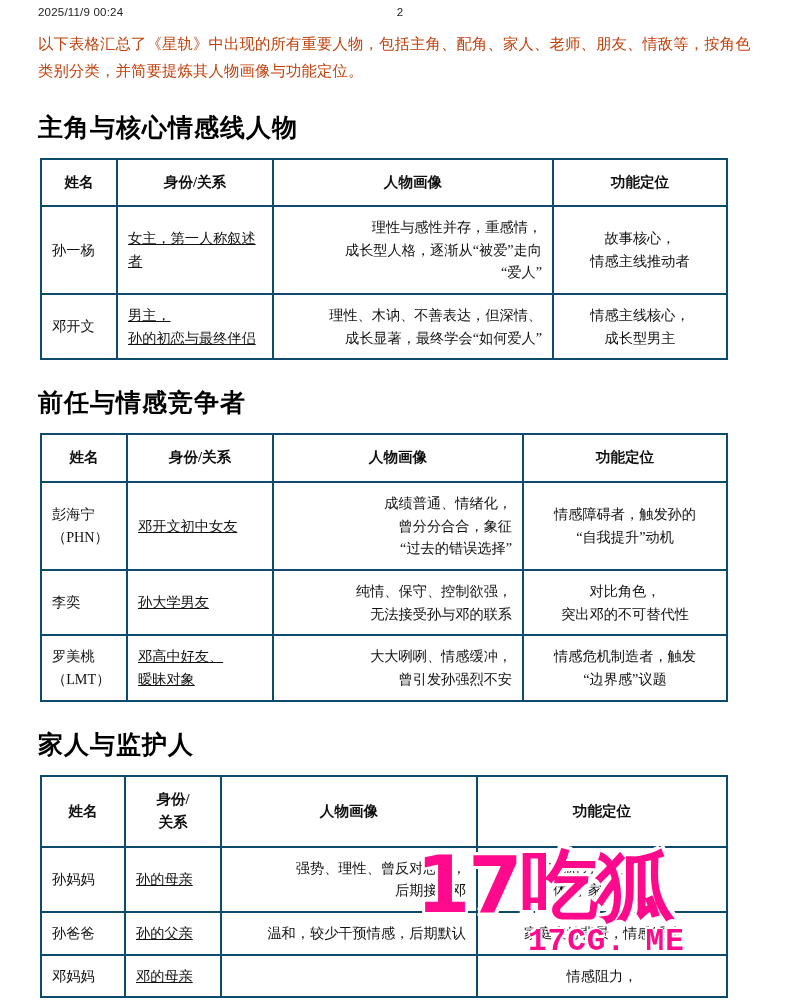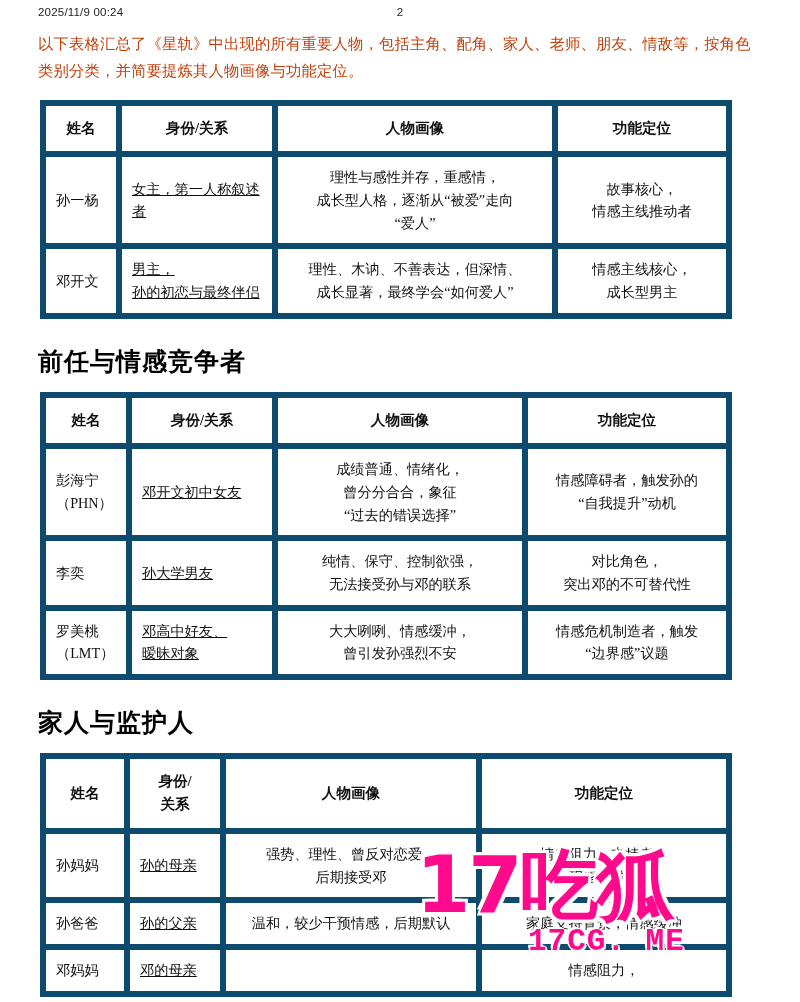--- a/index.html
+++ b/index.html
@@ -60,21 +60,21 @@
     font-family: "Liberation Serif", "DejaVu Serif", serif;
   }
   table.chars {
     border-collapse: collapse;
     width: 686px;
     margin: 0 0 0 2px;
     table-layout: fixed;
     background: #fff;
   }
   table.chars th, table.chars td {
-    border: 6px solid #0c4a6e;
+    border: 2px solid #0c4a6e;
     padding: 9px 10px;
     font-size: 14.2px;
     line-height: 1.6;
     vertical-align: middle;
     color: #111;
   }
   table.chars th {
     text-align: center;
     font-weight: bold;
     font-size: 14.6px;
@@ -83,21 +83,21 @@
   table.chars td.c-name {
     text-align: left;
     white-space: pre-line;
   }
   table.chars td.c-rel {
     text-align: left;
     white-space: pre-line;
     text-decoration: underline;
   }
   table.chars td.c-port {
-    text-align: center;
+    text-align: right;
     white-space: pre-line;
   }
   table.chars td.c-func {
     text-align: center;
     white-space: pre-line;
   }
   
   table.t1 col.w1 { width: 76px; }
   table.t1 col.w2 { width: 156px; }
   table.t1 col.w3 { width: 280px; }
@@ -156,20 +156,21 @@
 
 <div class="page">
 
   <div class="page-header">
     <span class="ts">2025/11/9 00:24</span>
     <span class="pnum">2</span>
   </div>
 
   <p class="intro">以下表格汇总了《星轨》中出现的所有重要人物，包括主角、配角、家人、老师、朋友、情敌等，按角色类别分类，并简要提炼其人物画像与功能定位。</p>
 
+  <h2 class="section-title">主角与核心情感线人物</h2>
   <table class="chars t1">
     <colgroup>
         <col class="w1">
         <col class="w2">
         <col class="w3">
         <col class="w4">
       </colgroup>
     <thead>
       <tr>
         <th>姓名</th>

